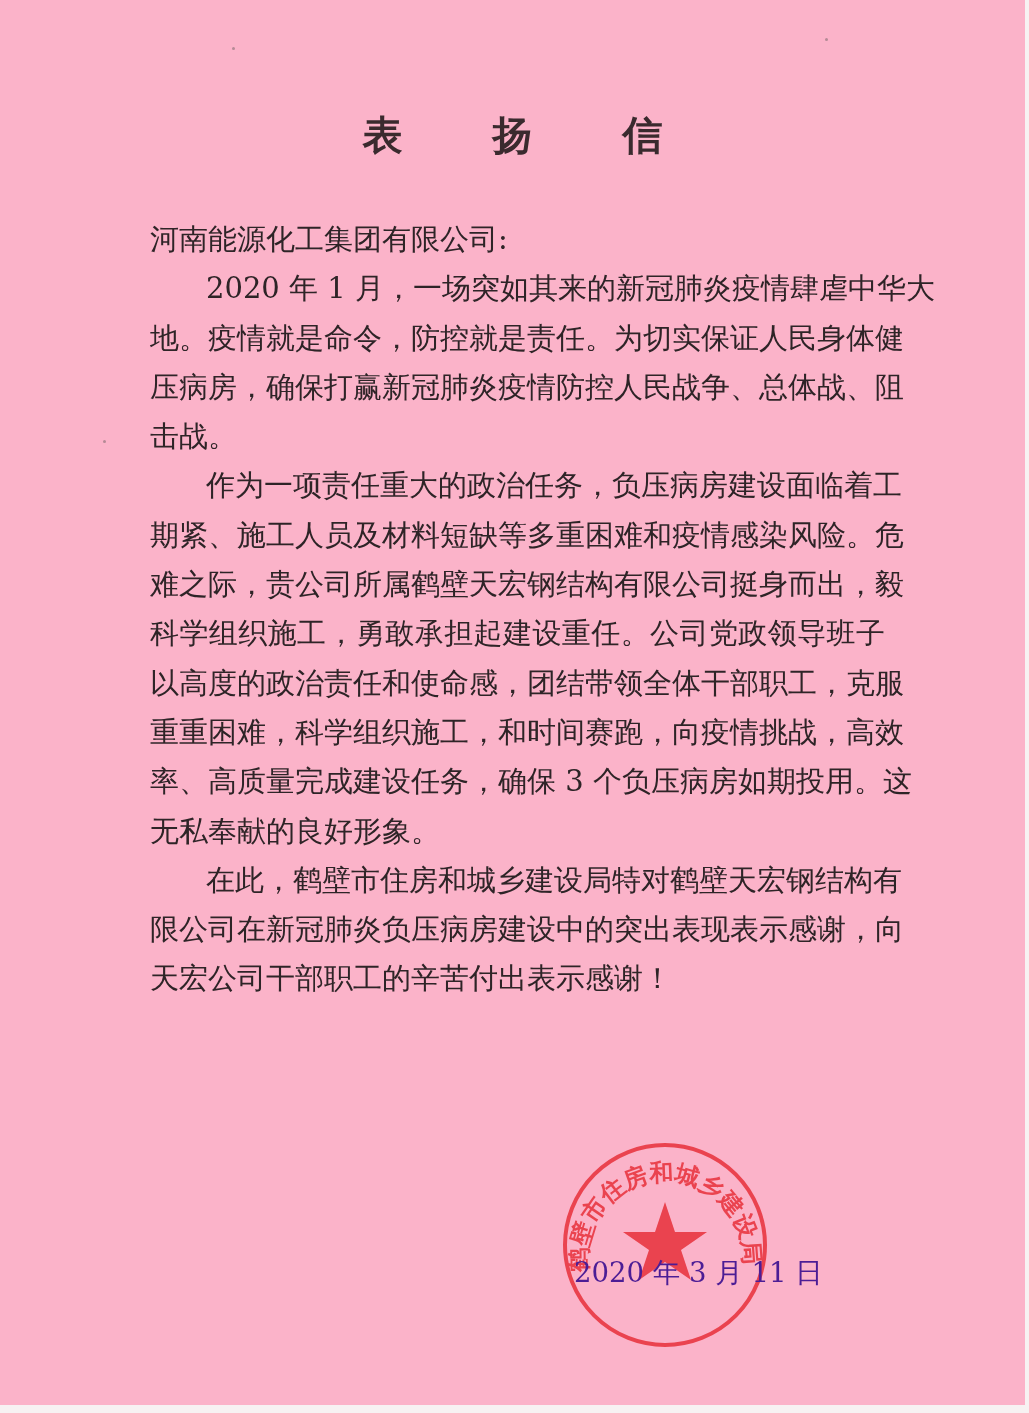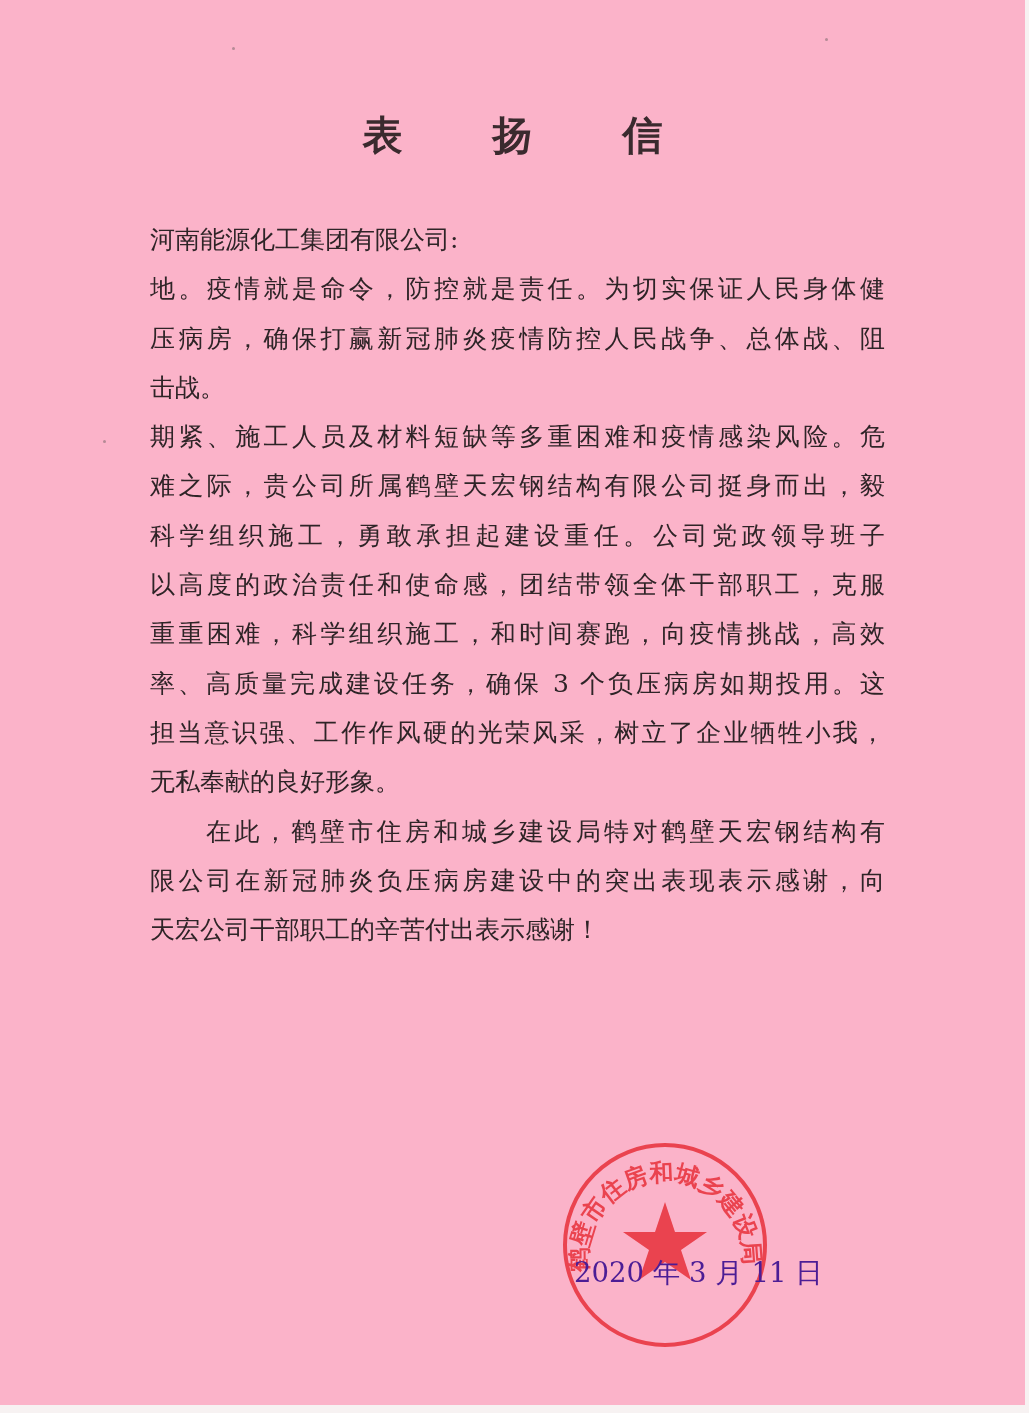--- a/index.html
+++ b/index.html
@@ -15,21 +15,21 @@
   }
   .title {
     position: absolute; left: 0; top: 108px; width: 1025px;
     text-align: center;
     font-size: 40px; font-weight: bold; letter-spacing: 38px;
     color: #3a2a2e;
     text-indent: 38px;
   }
   .body-text {
     position: absolute; left: 150px; top: 215px; width: 735px;
-    font-size: 25px; line-height: 49.3px;
+    font-size: 29px; line-height: 49.3px;
     color: #2e2427;
     text-align: justify;
     text-justify: inter-character;
   }
   .salutation { display: block; }
   .line { display: block; white-space: nowrap; text-align-last: justify; text-align: justify; }
   .line.last { text-align-last: left; }
   .indent { padding-left: 56px; }
   .date {
     position: absolute; left: 574px; top: 1255px;
@@ -44,30 +44,31 @@
 </style>
 </head>
 <body>
 
 <div class="page">
   <div class="title">表 扬 信</div>
 
   <div class="body-text">
     <span class="salutation">河南能源化工集团有限公司:</span>
     <div id="lines">
+        <span class="line indent">2020 年 1 月，一场突如其来的新冠肺炎疫情肆虐中华大</span>
         <span class="line">地。疫情就是命令，防控就是责任。为切实保证人民身体健</span>
         <span class="line">压病房，确保打赢新冠肺炎疫情防控人民战争、总体战、阻</span>
         <span class="line last">击战。</span>
+        <span class="line indent">作为一项责任重大的政治任务，负压病房建设面临着工</span>
         <span class="line">期紧、施工人员及材料短缺等多重困难和疫情感染风险。危</span>
         <span class="line">难之际，贵公司所属鹤壁天宏钢结构有限公司挺身而出，毅</span>
         <span class="line">科学组织施工，勇敢承担起建设重任。公司党政领导班子</span>
         <span class="line">以高度的政治责任和使命感，团结带领全体干部职工，克服</span>
         <span class="line">重重困难，科学组织施工，和时间赛跑，向疫情挑战，高效</span>
         <span class="line">率、高质量完成建设任务，确保 3 个负压病房如期投用。这</span>
-        <span class="line">担当意识强、工作作风硬的光荣风采，树立了企业牺牲小我，</span>
         <span class="line last">无私奉献的良好形象。</span>
         <span class="line indent">在此，鹤壁市住房和城乡建设局特对鹤壁天宏钢结构有</span>
         <span class="line">限公司在新冠肺炎负压病房建设中的突出表现表示感谢，向</span>
         <span class="line last">天宏公司干部职工的辛苦付出表示感谢！</span>
       </div>
   </div>
 
   <svg class="seal" viewBox="0 0 210 210">
     <circle cx="105" cy="105" r="100" fill="none" stroke="#e8303a" stroke-width="4"></circle>
     <defs>

